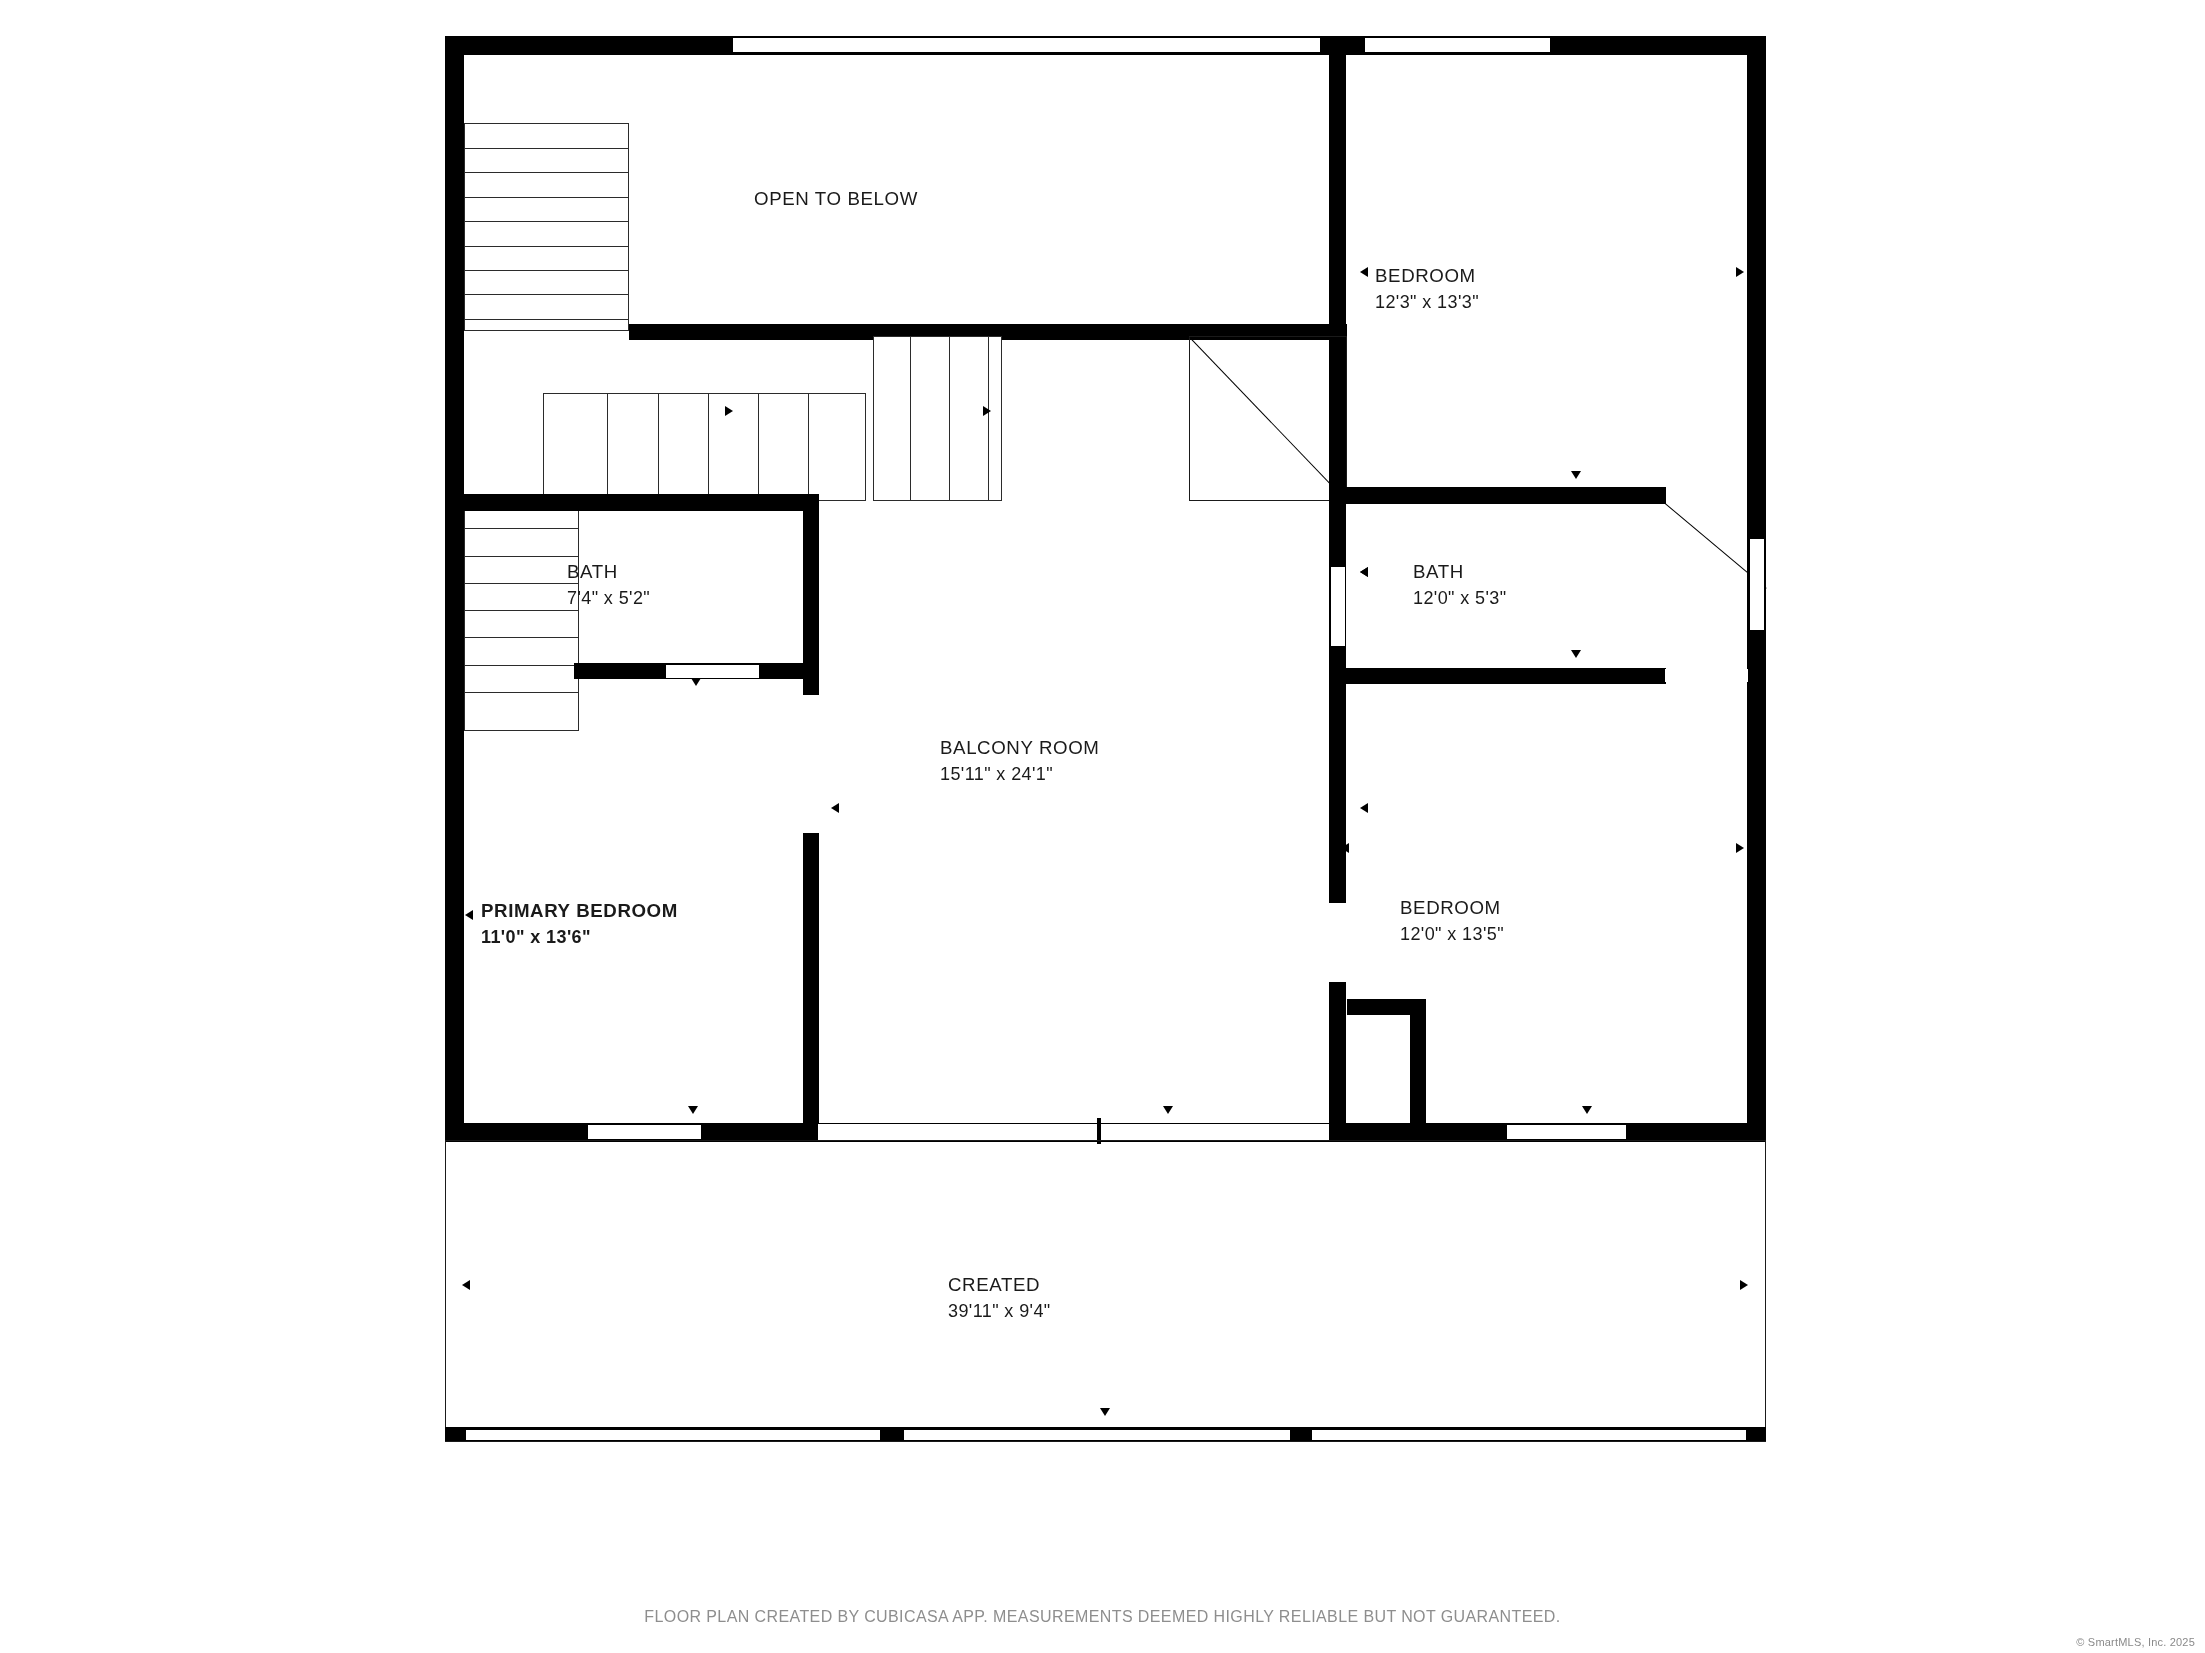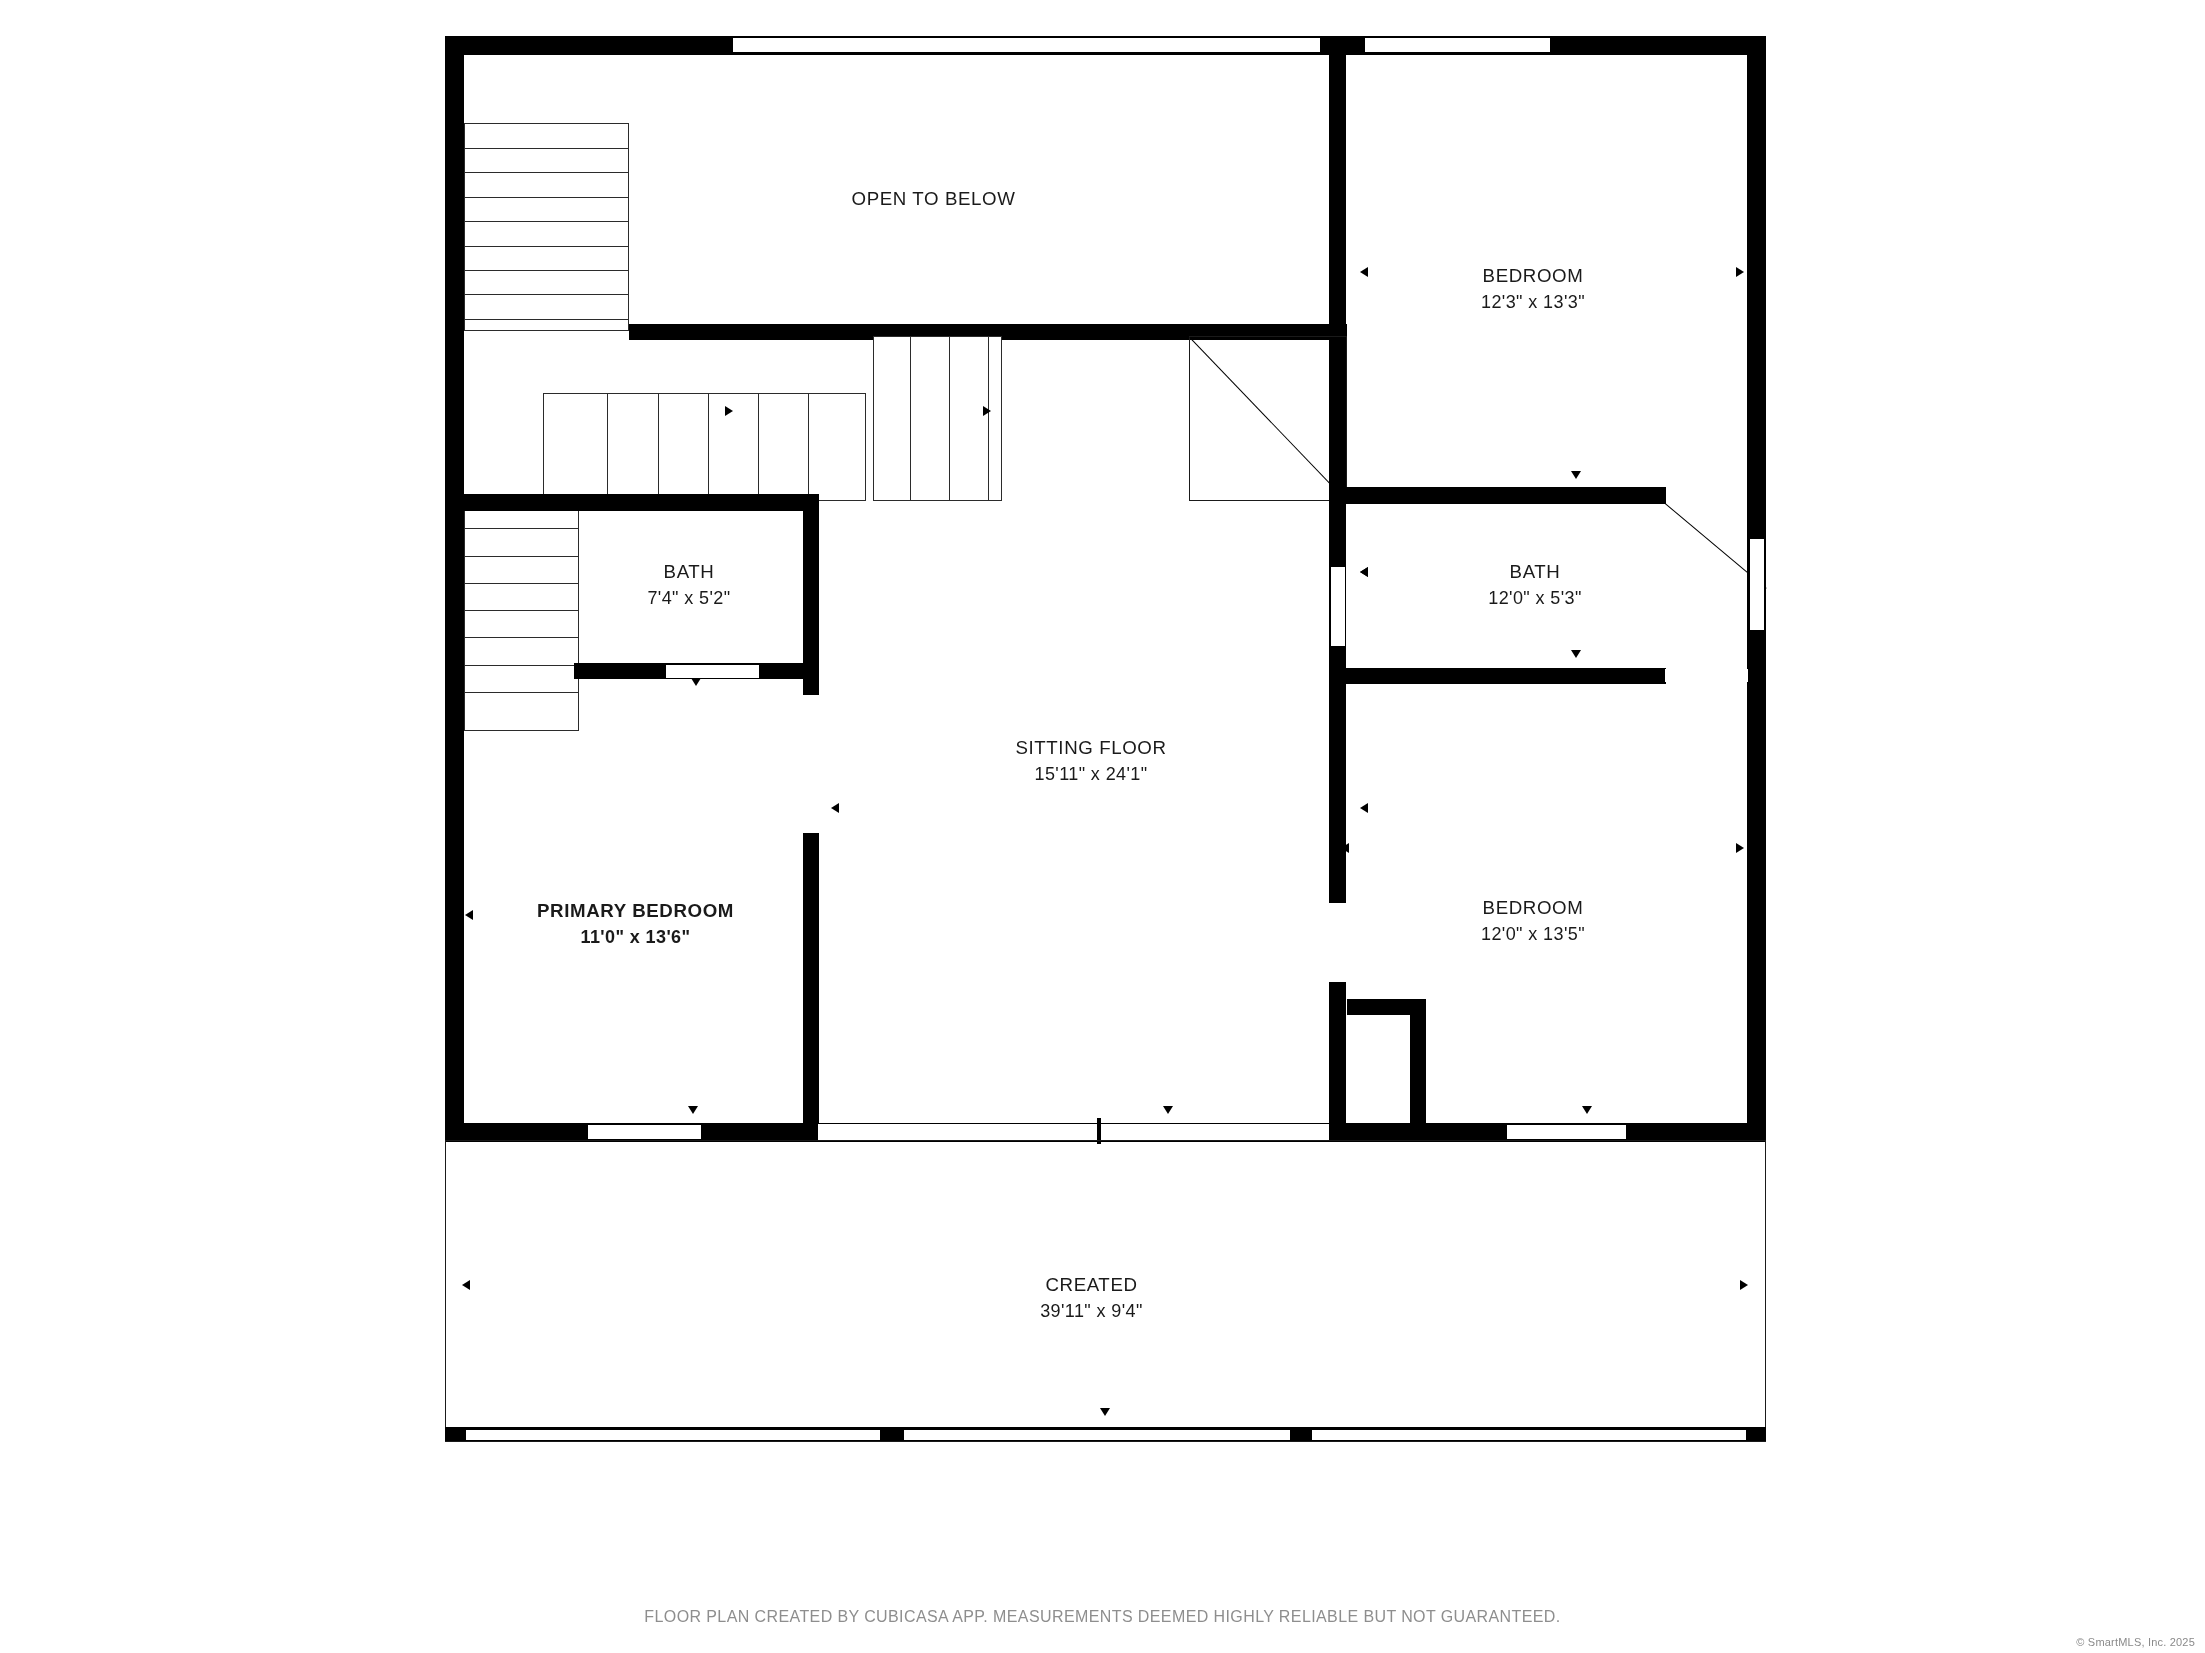--- a/index.html
+++ b/index.html
@@ -27,21 +27,21 @@
   .thin {
     position: absolute;
     background: #000000;
   }
   .white {
     position: absolute;
     background: #ffffff;
   }
   .label {
     position: absolute;
-    text-align: center;
+    text-align: left;
     color: #1a1a1a;
     line-height: 1.45;
     white-space: nowrap;
   }
   .label .name {
     display: block;
     font-size: 18.7px;
     letter-spacing: 0.6px;
   }
   .label .dims {
@@ -237,21 +237,21 @@
     <span class="name">BATH</span>
     <span class="dims">7'4" x 5'2"</span>
   </div>
 
   <div class="label" style="left:1413px; top:558px; width:244px;">
     <span class="name">BATH</span>
     <span class="dims">12'0" x 5'3"</span>
   </div>
 
   <div class="label" style="left:940px; top:734px; width:302px;">
-    <span class="name">SITTING FLOOR</span>
+    <span class="name">BALCONY ROOM</span>
     <span class="dims">15'11" x 24'1"</span>
   </div>
 
   <div class="label" style="left:481px; top:897px; width:309px;font-weight:bold;">
     <span class="name">PRIMARY BEDROOM</span>
     <span class="dims">11'0" x 13'6"</span>
   </div>
 
   <div class="label" style="left:1400px; top:894px; width:266px;">
     <span class="name">BEDROOM</span>

